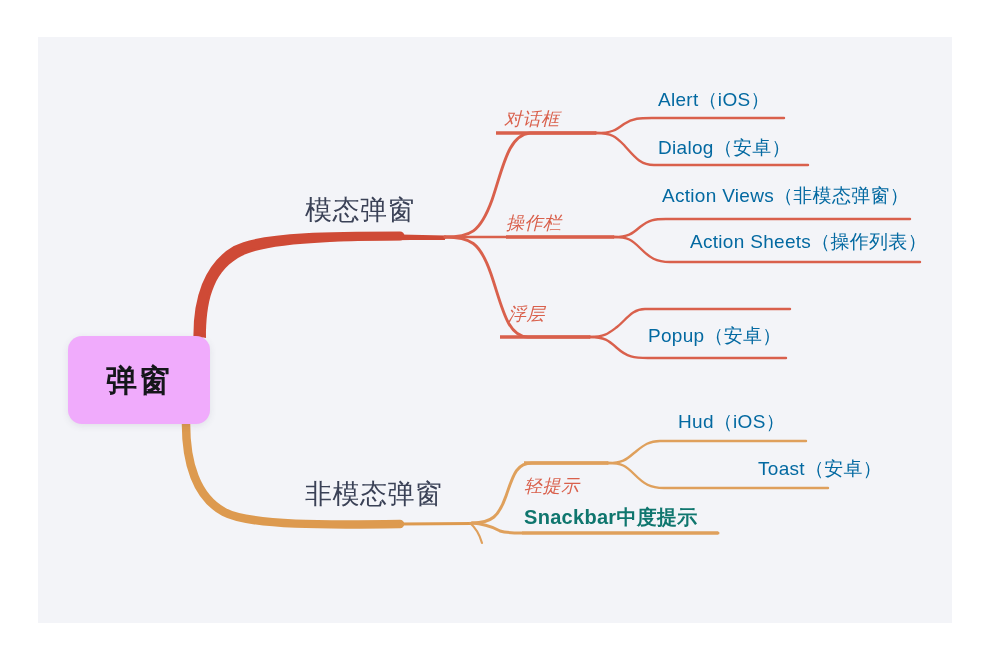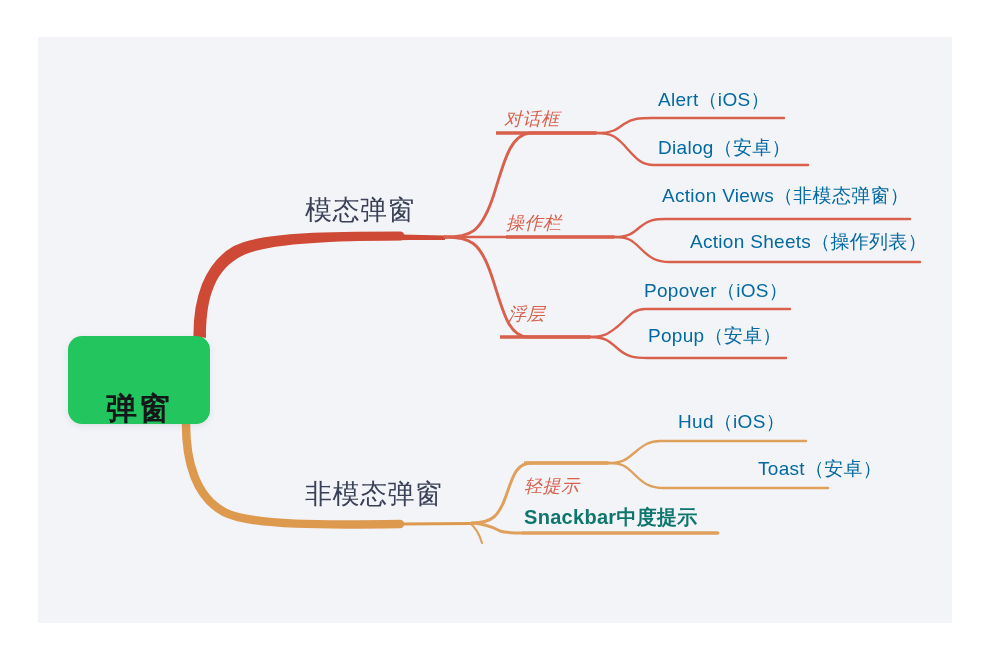--- a/index.html
+++ b/index.html
@@ -38,25 +38,25 @@
     position: absolute;
     white-space: nowrap;
     line-height: 1;
   }
   
   #root-node {
     left: 68px;
     top: 336px;
     width: 142px;
     height: 88px;
-    background: #22c55e;
+    background: #f0abfc;
     border-radius: 14px;
     box-shadow: 0 2px 7px rgba(60, 60, 90, 0.10);
     display: flex;
-    align-items: flex-end;
+    align-items: center;
     justify-content: center;
   }
   #root-node .root-label {
     font-size: 31px;
     font-weight: 700;
     color: #15161a;
     letter-spacing: 2px;
   }
   
   .lvl2 {
@@ -178,23 +178,20 @@
     <span>Dialog（安卓）</span>
   </div>
 
   <div class="node leaf" style="left:662px; top:186px;">
     <span>Action Views（非模态弹窗）</span>
   </div>
   <div class="node leaf" style="left:654px; top:232px;margin-left:36px;">
     <span>Action Sheets（操作列表）</span>
   </div>
 
-  <div class="node leaf" style="left:644px; top:281px;">
-    <span>Popover（iOS）</span>
-  </div>
   <div class="node leaf" style="left:648px; top:326px;">
     <span>Popup（安卓）</span>
   </div>
 
   <div class="node leaf" style="left:678px; top:412px;text-align:center;">
     <span>Hud（iOS）</span>
   </div>
   <div class="node leaf" style="left:710px; top:459px;margin-left:48px;">
     <span>Toast（安卓）</span>
   </div>

